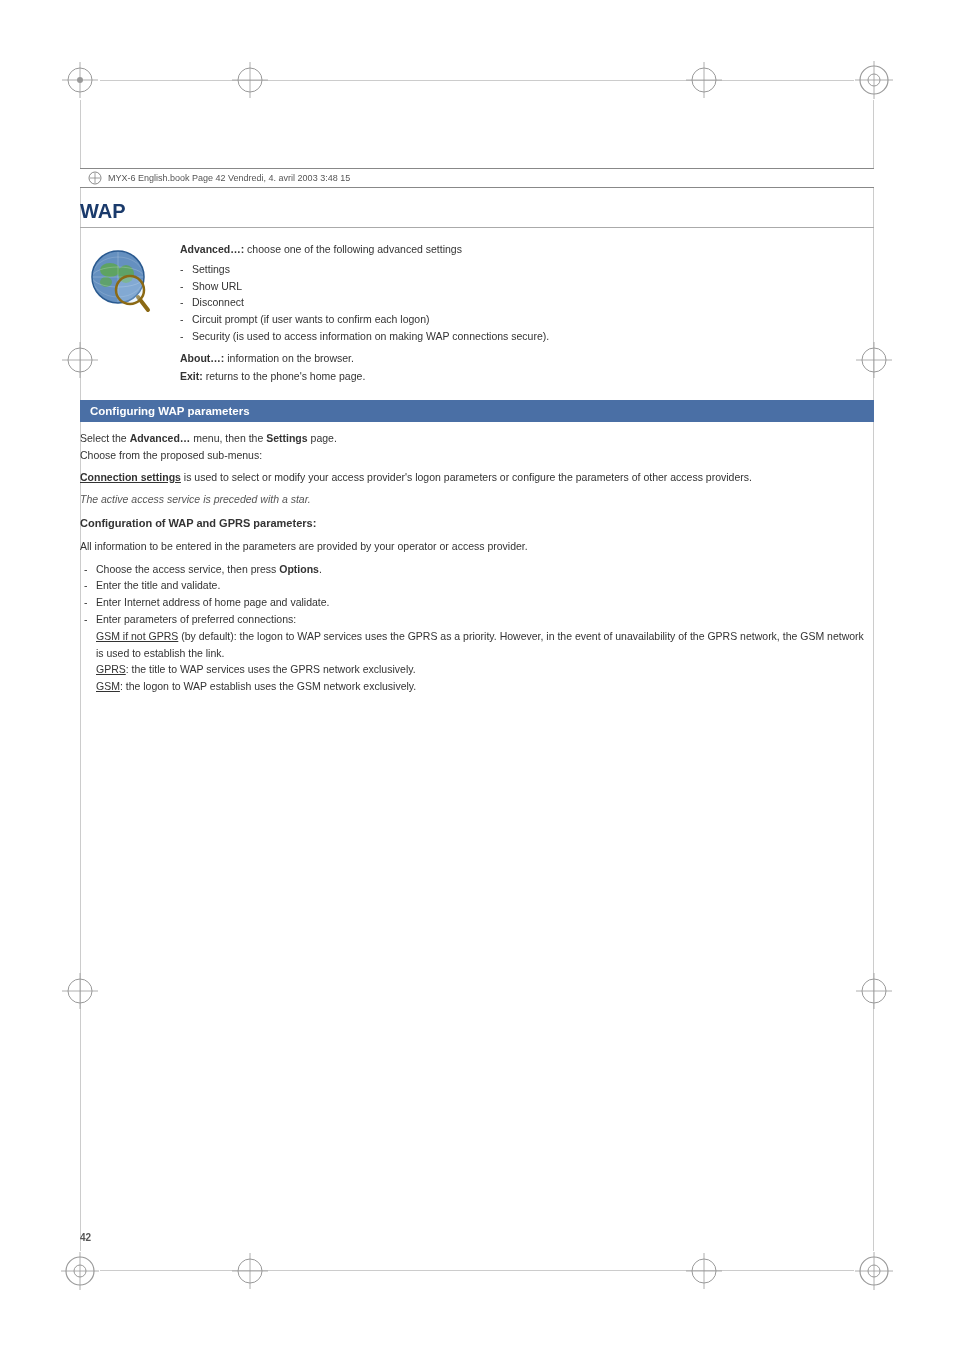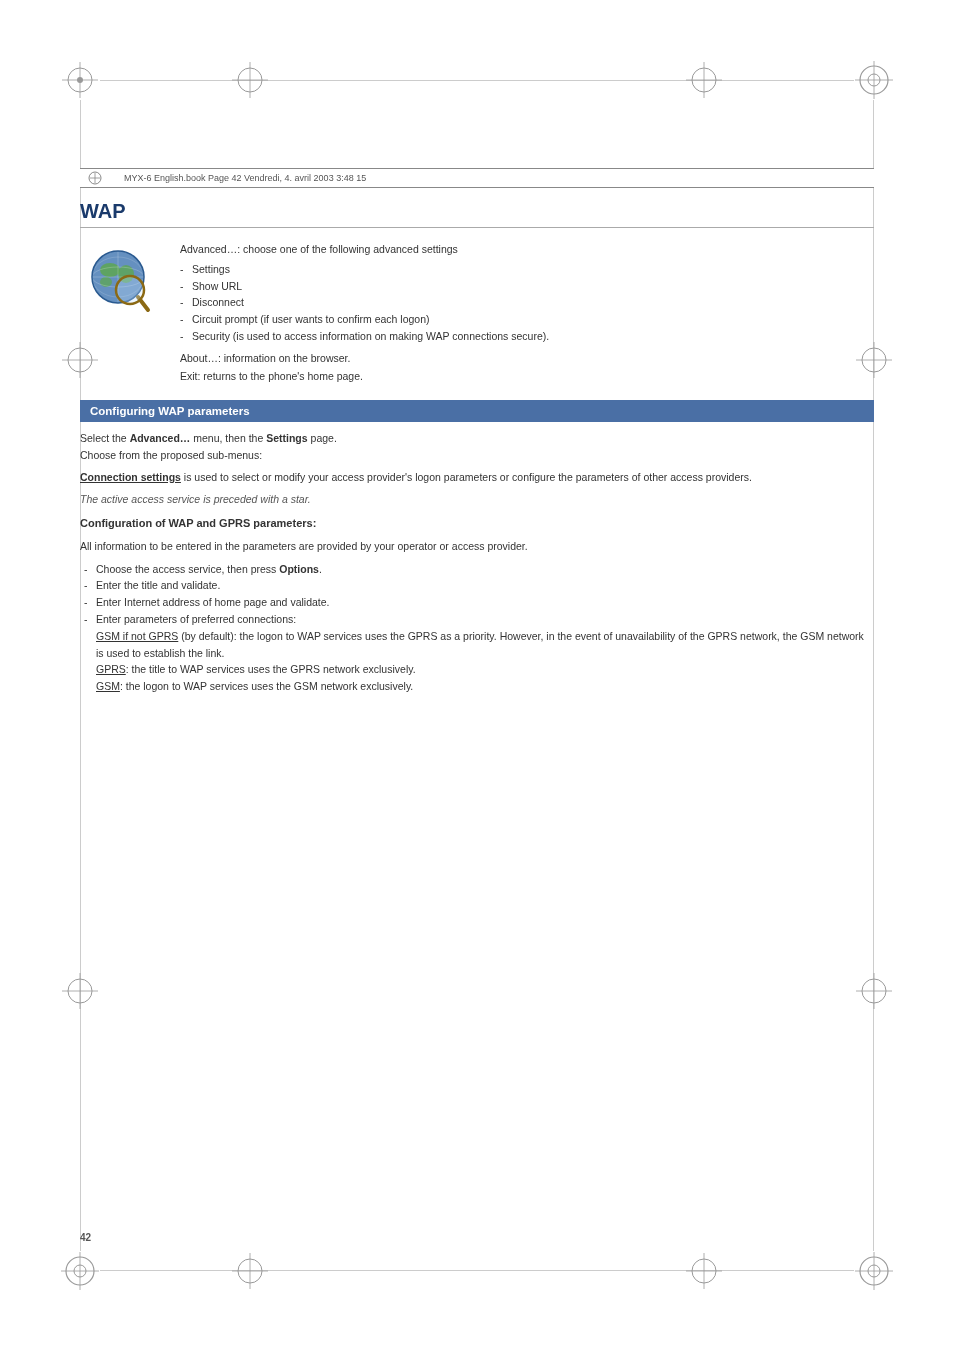--- a/index.html
+++ b/index.html
@@ -98,21 +98,20 @@
       top: 168px;
       left: 80px;
       right: 80px;
       height: 20px;
       border-top: 1px solid #888;
       border-bottom: 1px solid #888;
       display: flex;
       align-items: center;
       padding: 0 8px;
       background: #fff;
-      gap: 16px;
     }
 
     .header-bar-arrow {
       width: 14px;
       height: 14px;
       margin-right: 6px;
     }
 
     .header-info {
       font-size: 9px;
@@ -183,21 +182,21 @@
       color: #333;
     }
 
     .bullet-list li::before {
       content: "-";
       position: absolute;
       left: 0;
     }
 
     .bold-label {
-      font-weight: normal;
+      font-weight: bold;
       color: #333;
     }
 
     
     .section-header {
       background: #4a6fa5;
       color: #fff;
       font-size: 11.5px;
       font-weight: bold;
       padding: 5px 10px;
@@ -471,21 +470,21 @@
         <li>
           <span>Choose the access service, then press </span><span class="bold">Options</span><span>.</span>
         </li>
         <li>Enter the title and validate.</li>
         <li>Enter Internet address of home page and validate.</li>
         <li>
           <span>Enter parameters of preferred connections:</span><br>
           
           <span class="term">GSM if not GPRS</span><span> (by default): the logon to WAP services uses the GPRS as a priority. However, in the event of unavailability of the GPRS network, the GSM network is used to establish the link.</span><br>
           <span class="term">GPRS</span><span>: the title to WAP services uses the GPRS network exclusively.</span><br>
-          <span class="term">GSM</span><span>: the logon to WAP services uses the GSM network exclusively.</span>
+          <span class="term">GSM</span><span>: the logon to WAP establish uses the GSM network exclusively.</span>
         </li>
       </ul>
 
     </div>
 
     <div class="page-number">42</div>
 
   </div>
 
 </div>

